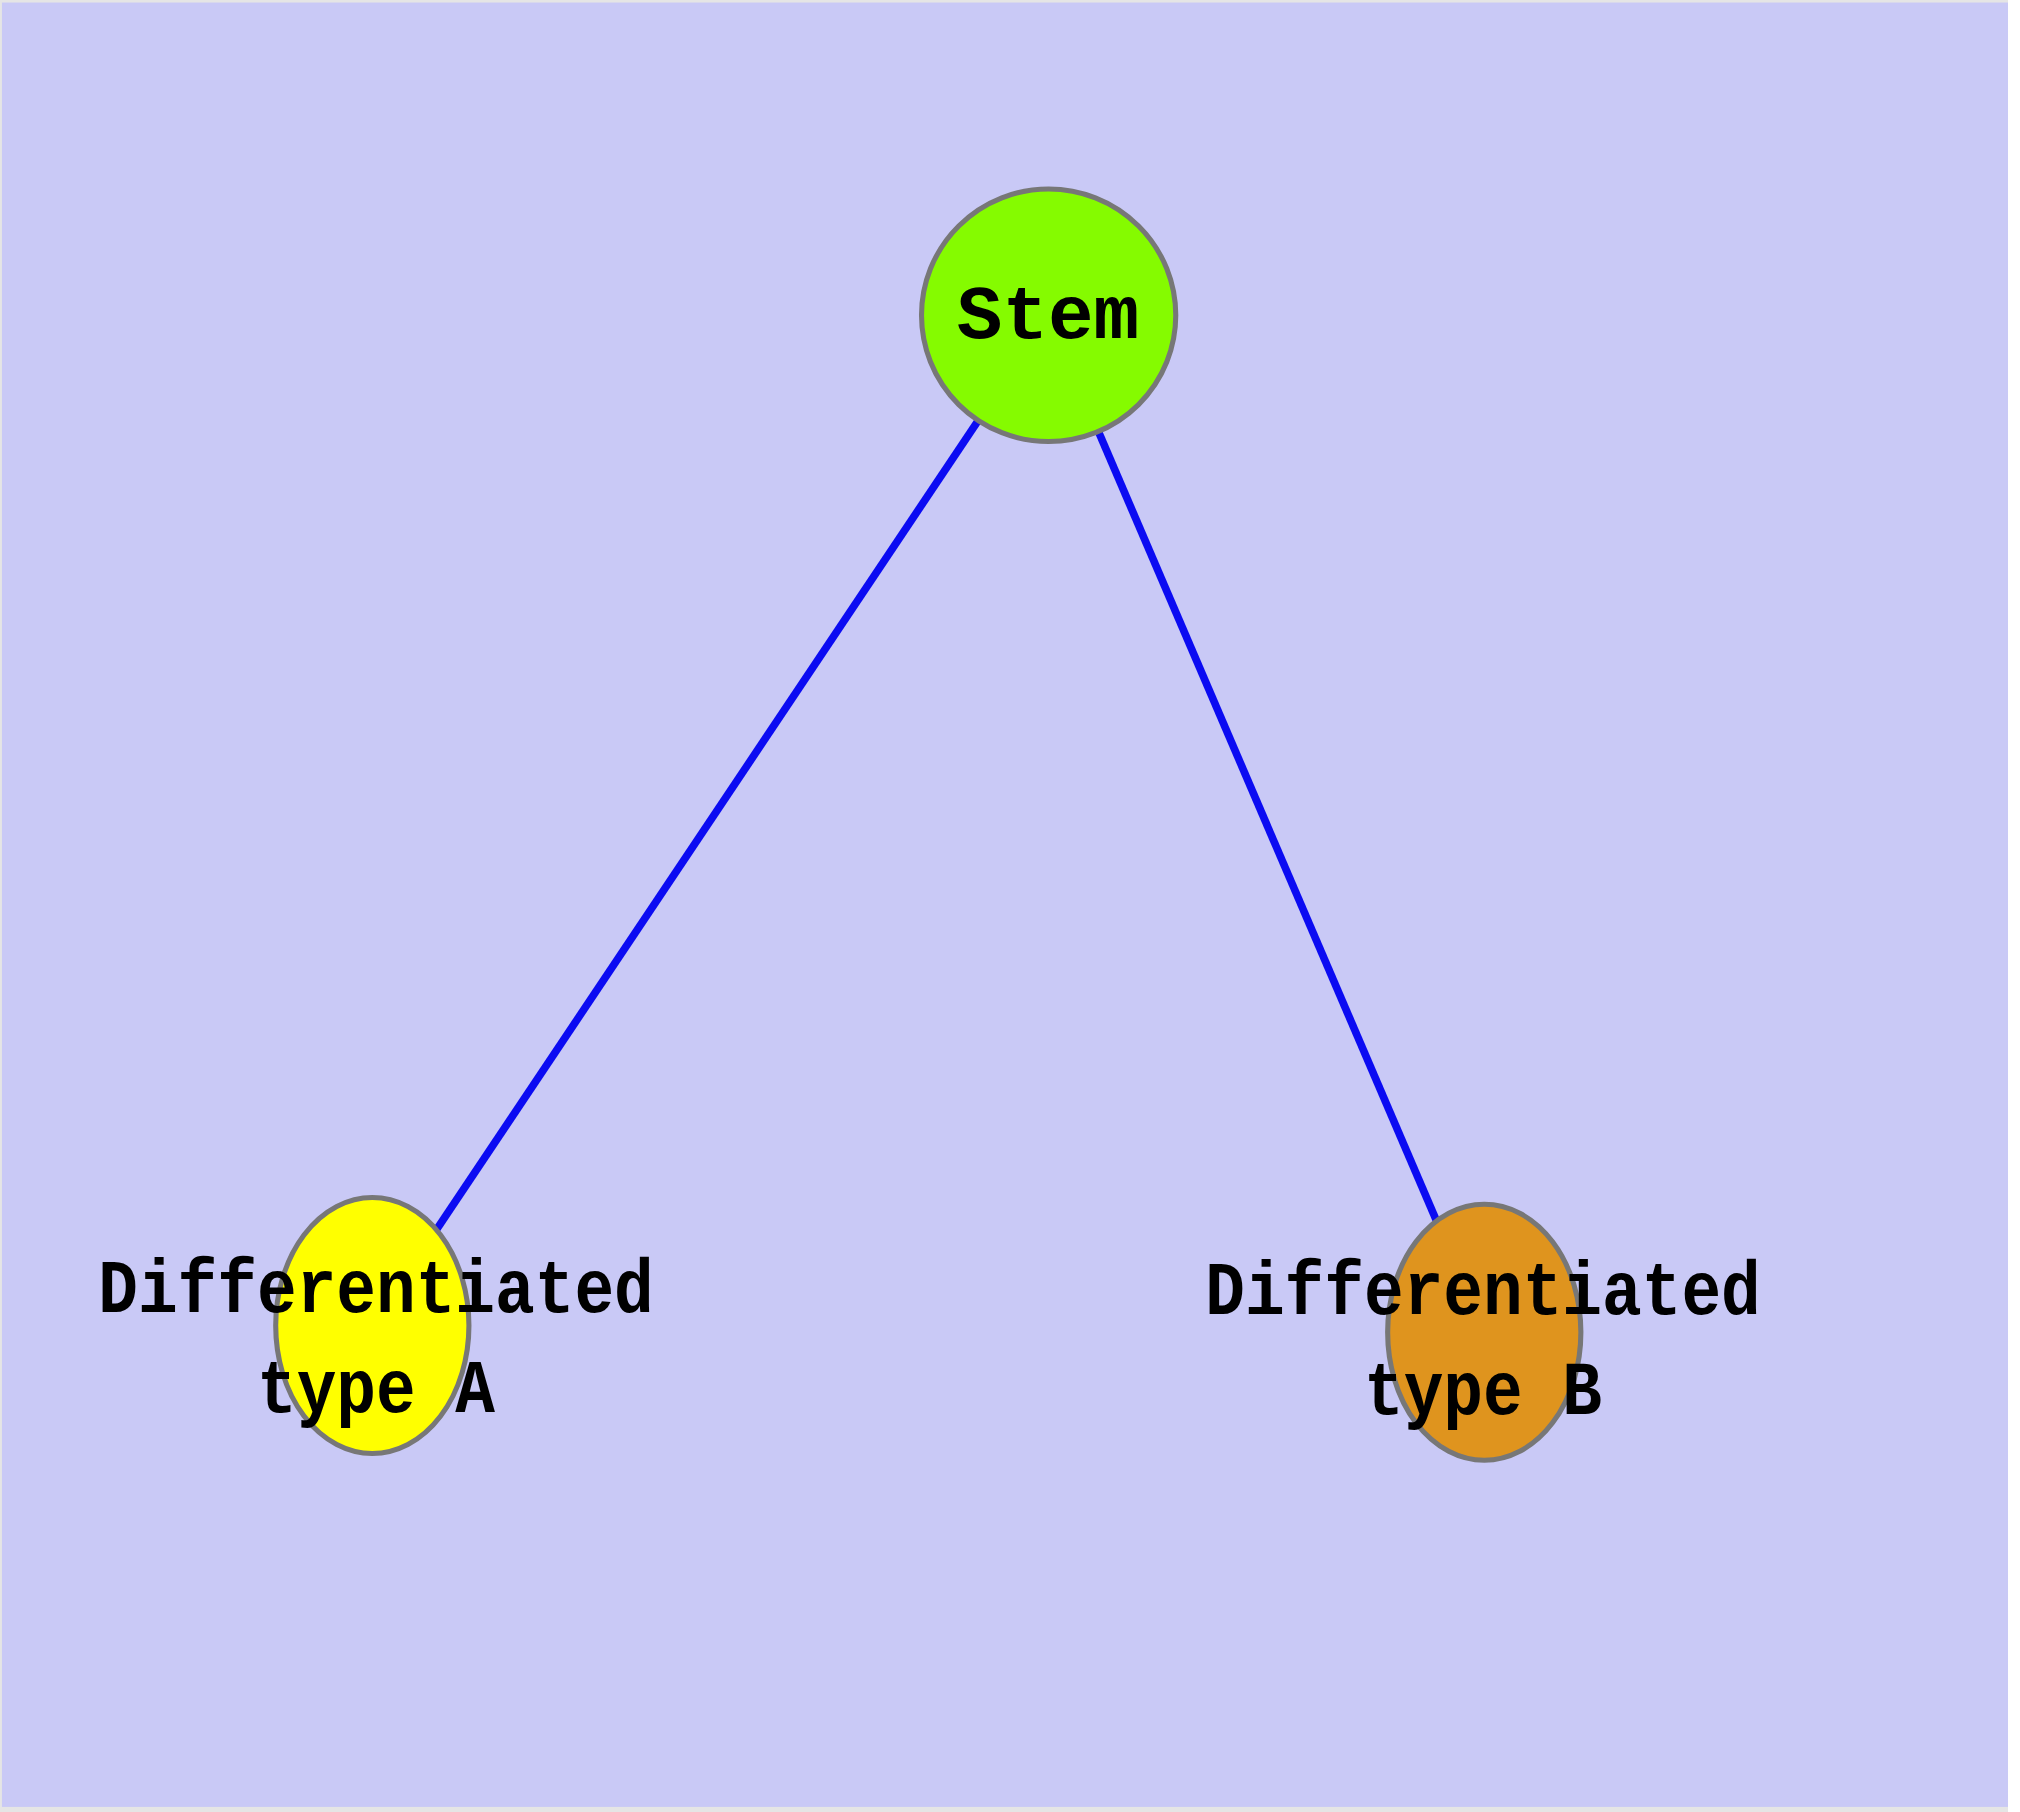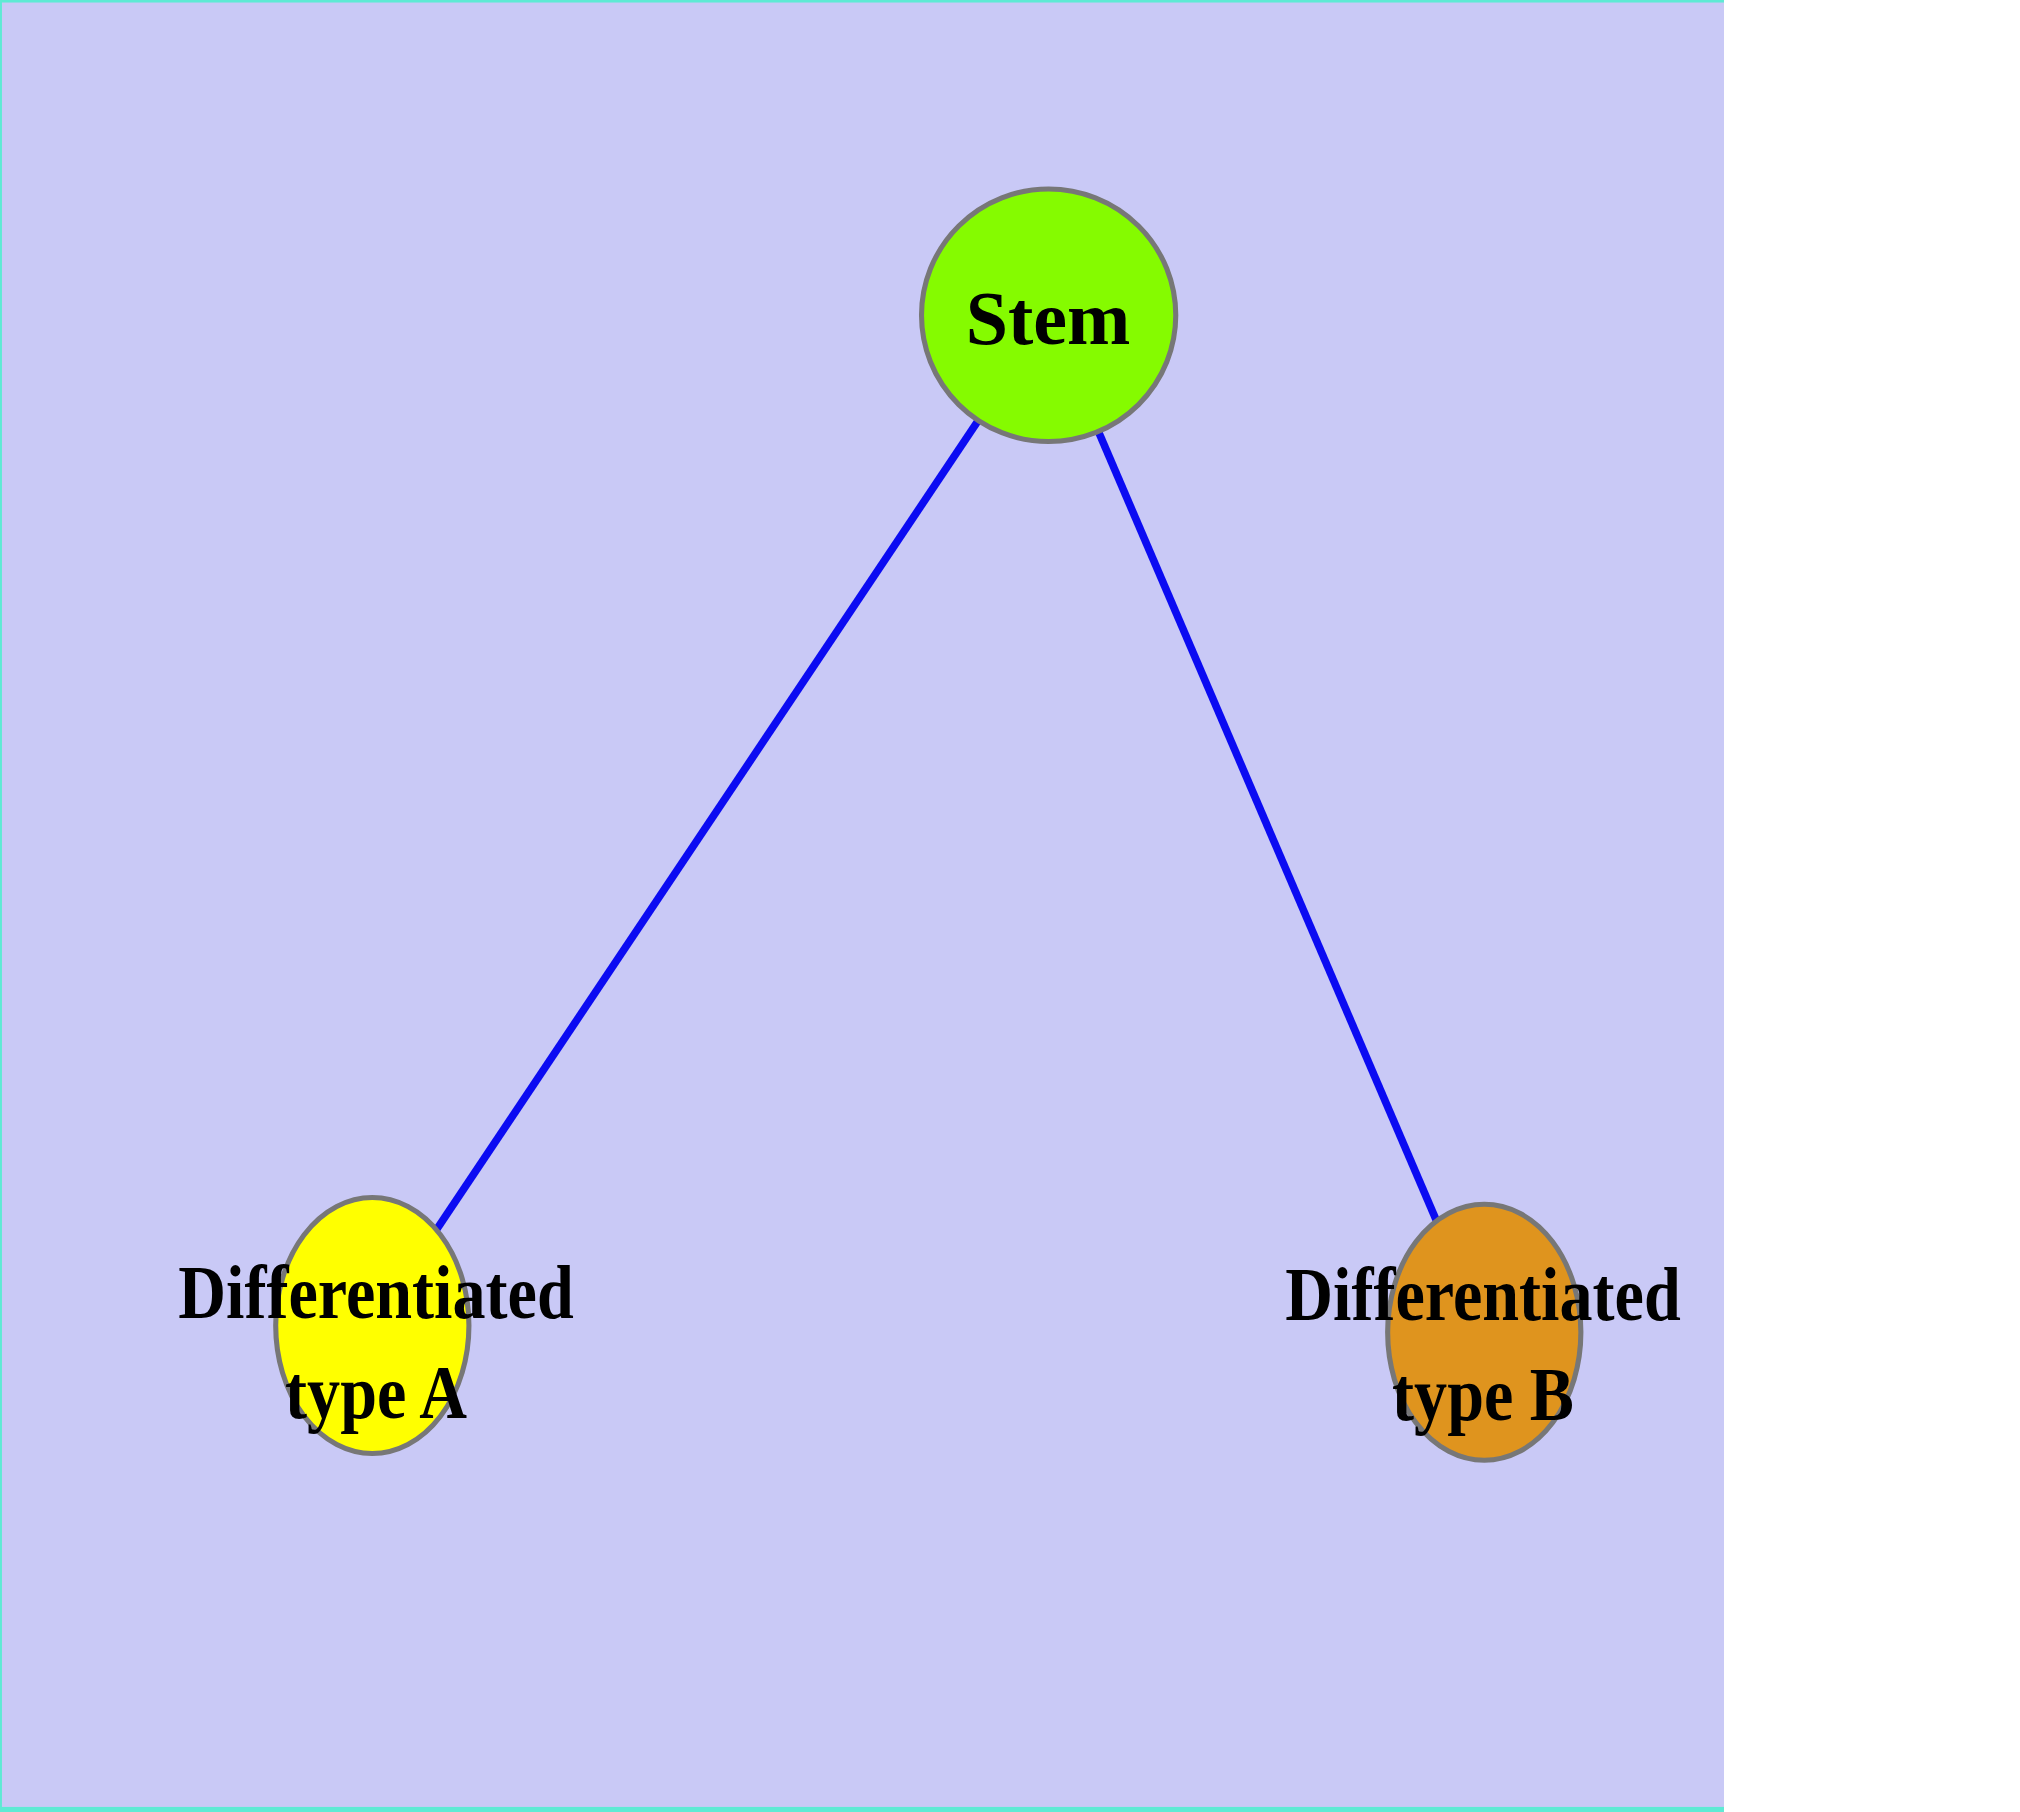--- a/index.html
+++ b/index.html
@@ -2,25 +2,25 @@
 <html style="font-size:13.6px"><head>
 <meta charset="utf-8">
 <style>
   html, body {
     margin: 0;
     padding: 0;
     background: #ffffff;
   }
   #stage {
     position: relative;
-    width: 1724px;
+    width: 2008px;
     height: 1812px;
-    background: #5eead4;
+    background: #e5e5e5;
     overflow: hidden;
-    font-family: Liberation Serif, serif;
+    font-family: Liberation Mono, monospace;
   }
   #graph-svg {
     position: absolute;
     left: 0;
     top: 0;
     display: block;
   }
   .edge {
     stroke-width: 9px;
     fill: none;

